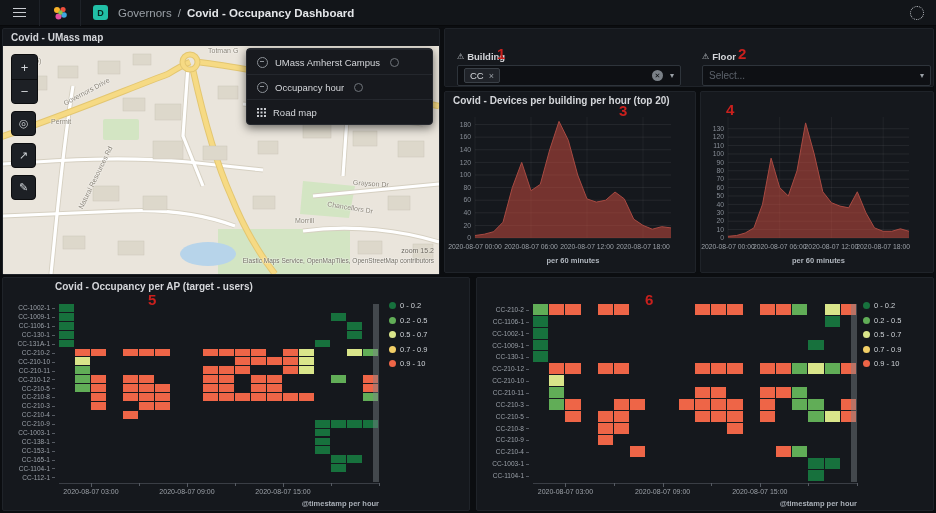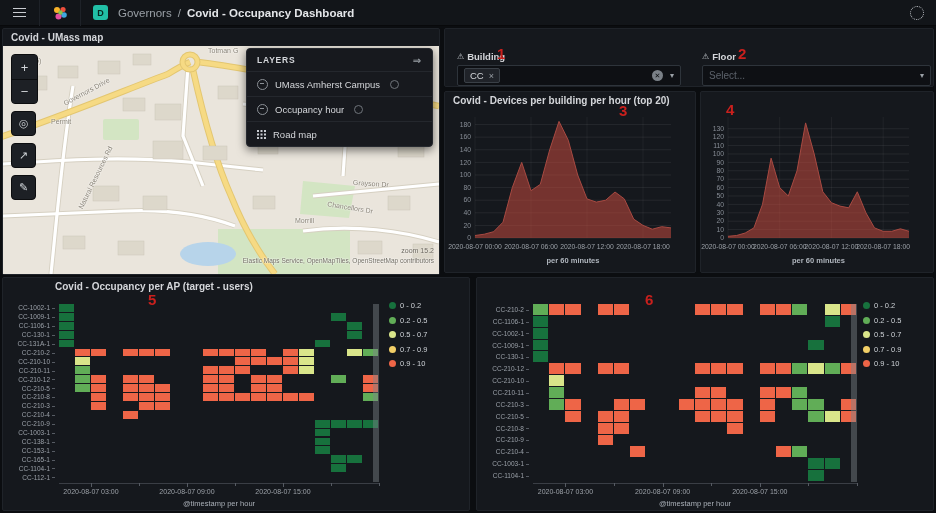--- a/index.html
+++ b/index.html
@@ -75,21 +75,21 @@
 
   
   .heatmap{position:absolute;inset:0;}
   .hm-ylabel{position:absolute;height:8px;line-height:8px;font-size:6.5px;color:#9aa0a8;text-align:right;white-space:nowrap;}
   .hm-ylabel .ytick{display:inline-block;width:3px;height:1px;background:#565b63;vertical-align:middle;margin-left:2px;}
   .hm-cell{position:absolute;}
   .hm-strip{position:absolute;background:rgba(125,130,138,.45);}
   .hm-axis{position:absolute;height:1px;background:#3a3e45;}
   .hm-tick{position:absolute;width:1px;background:#565b63;}
   .hm-xlabel{position:absolute;font-size:7px;color:#9ba0a7;white-space:nowrap;transform:translateX(-50%);}
-  .hm-xtitle{position:absolute;text-align:center;font-size:7.5px;font-weight:400;color:#a9afb7;}
+  .hm-xtitle{position:absolute;text-align:right;font-size:7.5px;font-weight:700;color:#a9afb7;}
   .hm-legend{position:absolute;display:flex;flex-direction:column;gap:5.5px;}
   .hm-legend-row{display:flex;align-items:center;gap:4px;font-size:7.5px;color:#ced2d7;}
   .hm-legend-dot{width:7px;height:7px;border-radius:50%;flex:none;}
 
   
   .annotation{position:absolute;color:#c9201d;font-size:15px;font-weight:700;line-height:1;pointer-events:none;}
 </style>
 </head>
 <body>
 
@@ -218,24 +218,20 @@
           <div class="zoom-pair">
             <button class="map-btn">+</button>
             <button class="map-btn">−</button>
           </div>
           <button class="map-btn single">◎</button>
           <button class="map-btn single">↗</button>
           <button class="map-btn single">✎</button>
         </div>
 
         <div class="layers-panel">
-          <div class="layers-header">
-            <span>LAYERS</span>
-            <span class="layers-collapse">⇒</span>
-          </div>
           <div class="layer-row">
             <span class="layer-circle"></span>
             <span>UMass Amherst Campus</span>
             <span class="layer-mini"></span>
           </div>
           <div class="layer-row">
             <span class="layer-circle"></span>
             <span>Occupancy hour</span>
             <span class="layer-mini"></span>
           </div>

